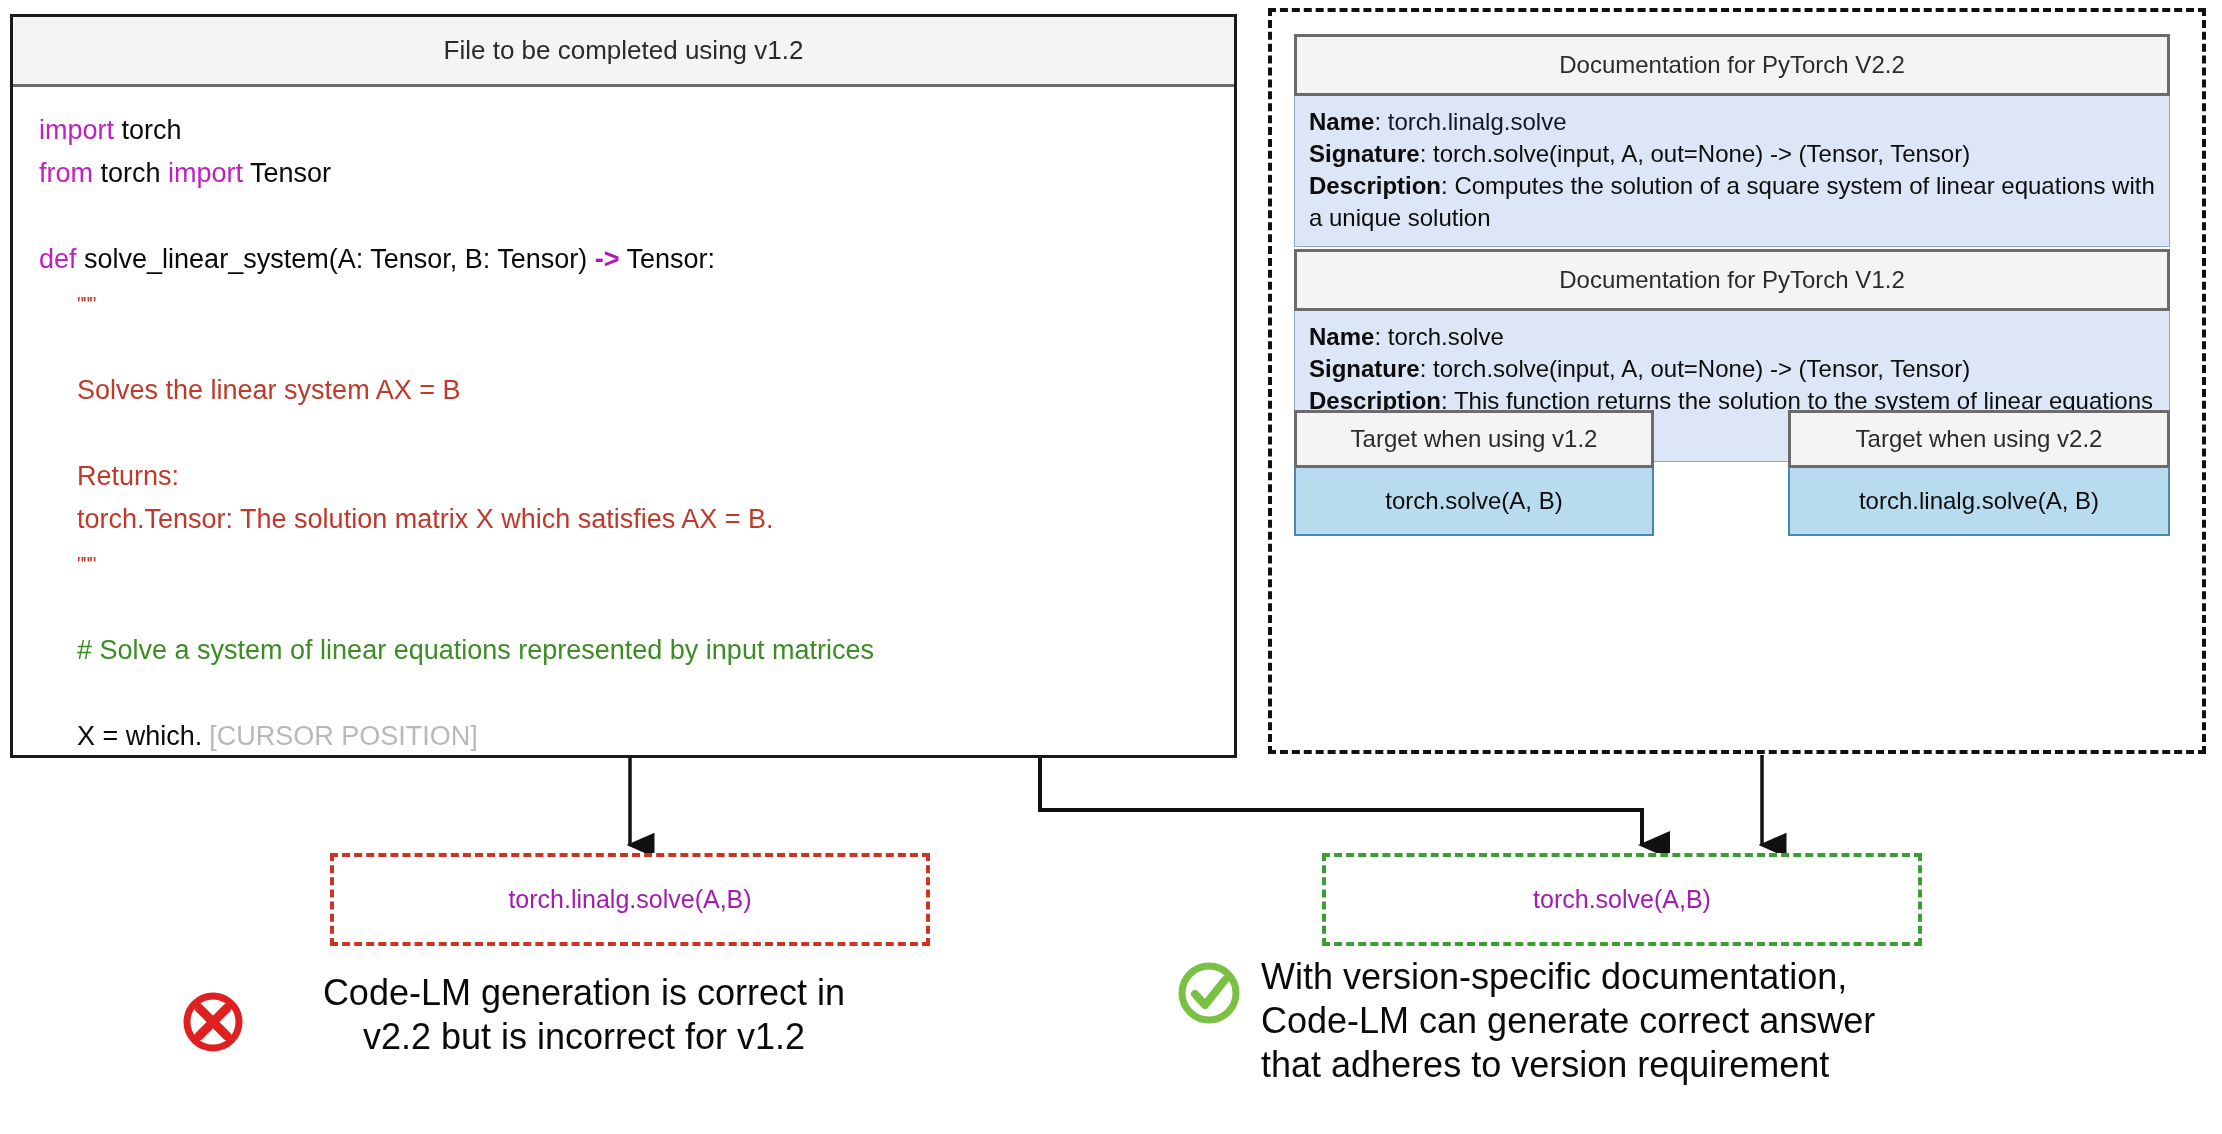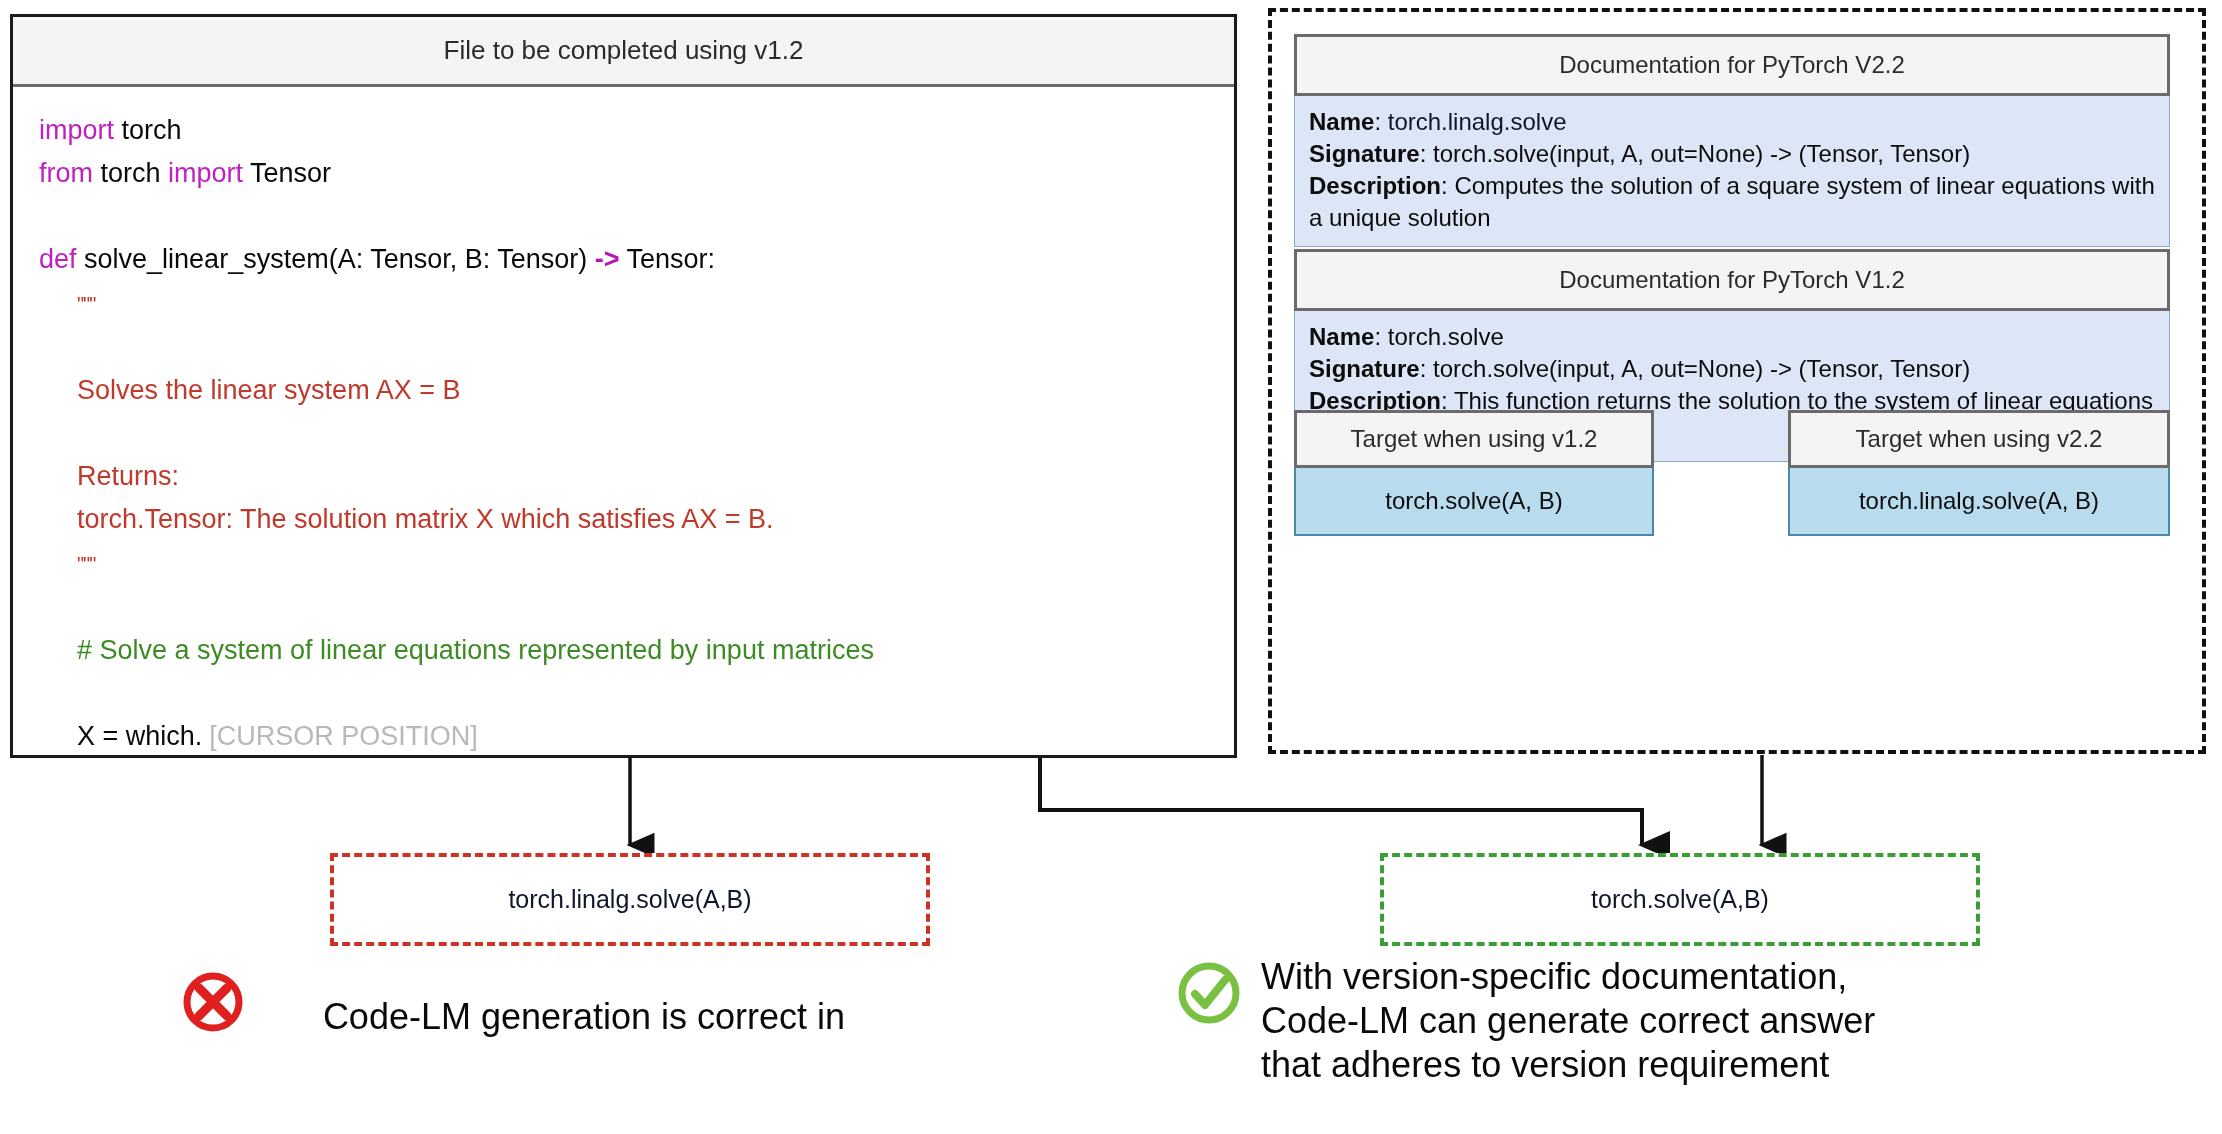--- a/index.html
+++ b/index.html
@@ -107,30 +107,30 @@
     color: #0c0c0c;
   }
   #target-v12 { left: 22px; top: 398px; width: 360px; }
   #target-v22 { left: 516px; top: 398px; width: 382px; }
 
   
   .result-box {
     position: absolute;
     display: flex; align-items: center; justify-content: center;
     font-size: 25px;
-    color: #0f172a;
+    color: #a21caf;
     background: #ffffff;
   }
   #result-wrong {
     left: 330px; top: 853px;
     width: 600px; height: 93px;
     border: 4px dashed #cc3322;
   }
   #result-right {
-    left: 1380px; top: 853px;
+    left: 1322px; top: 853px;
     width: 600px; height: 93px;
     border: 4px dashed #3a9e33;
   }
 
   
   .verdict {
     position: absolute;
     display: flex;
     align-items: flex-start;
     gap: 18px;
@@ -223,20 +223,21 @@
 
   <div class="verdict" id="verdict-wrong">
     <span class="verdict-icon">
       <svg width="66" height="66" viewBox="0 0 66 66" xmlns="http://www.w3.org/2000/svg">
         <circle cx="33" cy="33" r="26" fill="none" stroke="#e02020" stroke-width="7"></circle>
         <path d="M19,19 L47,47 M47,19 L19,47" stroke="#e02020" stroke-width="9" stroke-linecap="round"></path>
       </svg>
     </span>
     <span class="verdict-text">
       <span>Code-LM generation is correct in</span><br>
+      <span>v2.2 but is incorrect for v1.2</span>
     </span>
   </div>
 
   <div class="verdict" id="verdict-right">
     <span class="verdict-icon">
       <svg width="68" height="68" viewBox="0 0 68 68" xmlns="http://www.w3.org/2000/svg">
         <circle cx="34" cy="34" r="27" fill="none" stroke="#7ac143" stroke-width="7"></circle>
         <path d="M20,35 L30,46 L50,21" fill="none" stroke="#7ac143" stroke-width="8" stroke-linecap="round" stroke-linejoin="round"></path>
       </svg>
     </span>

